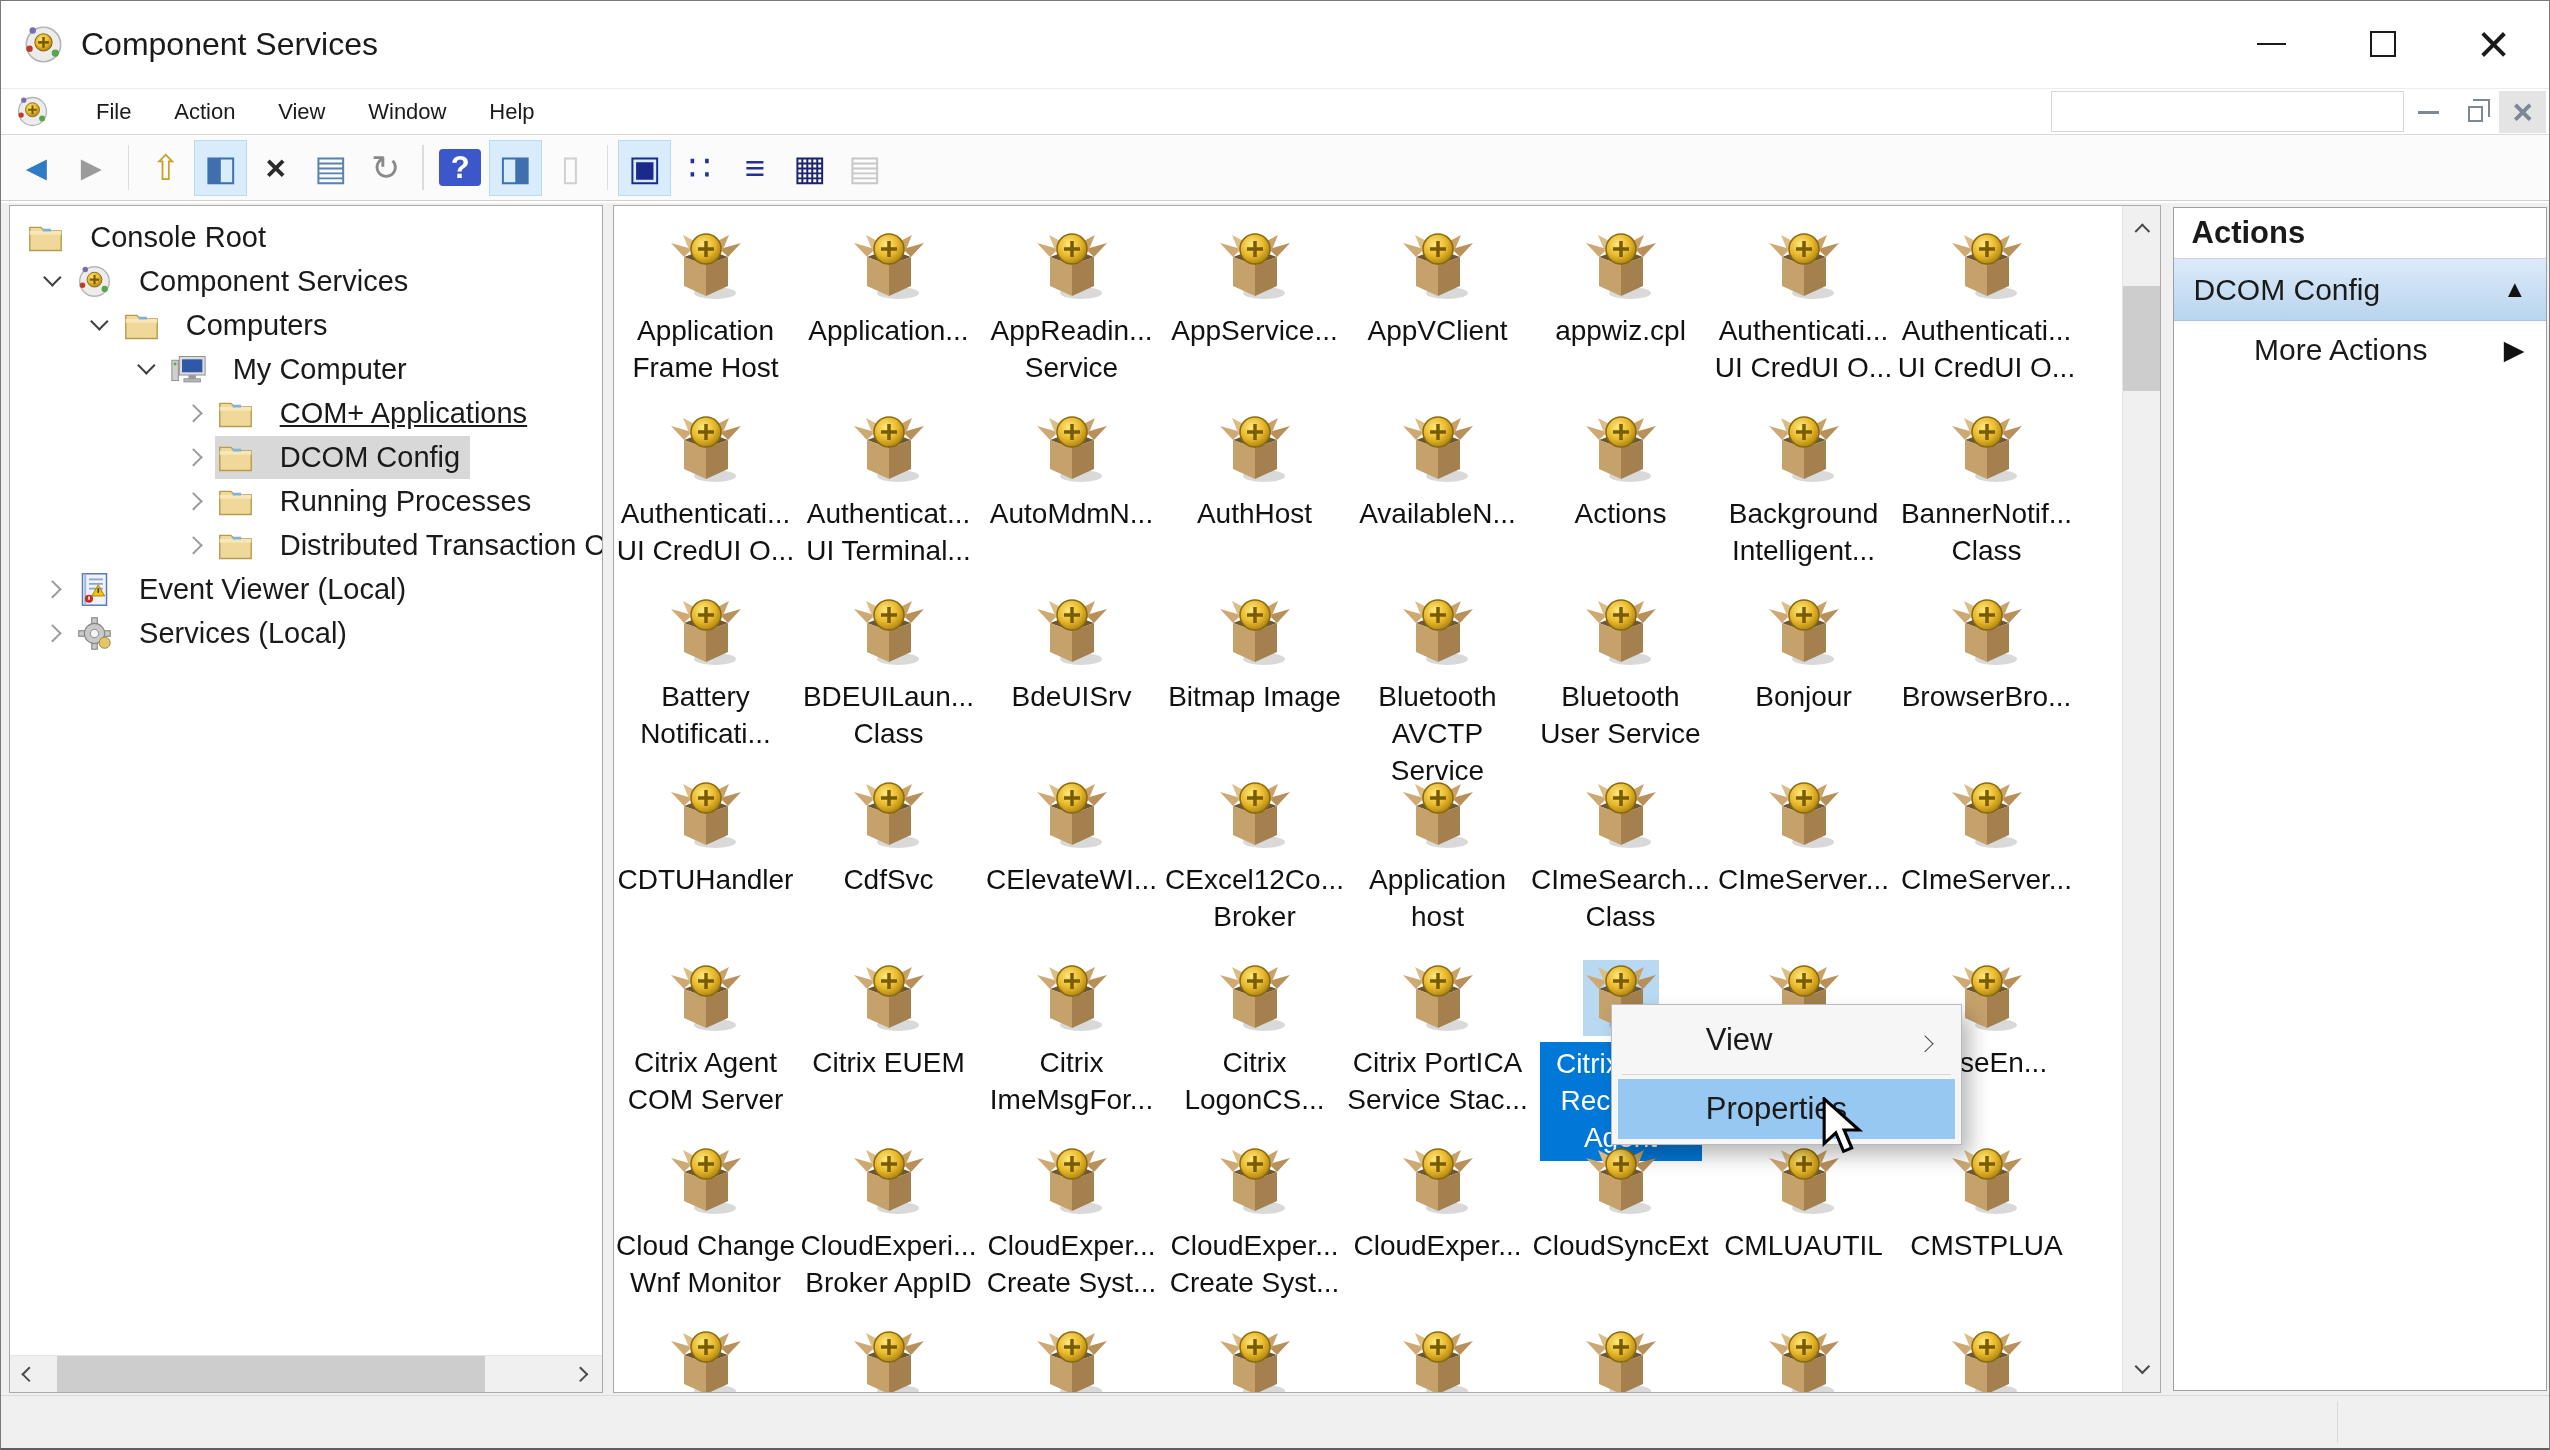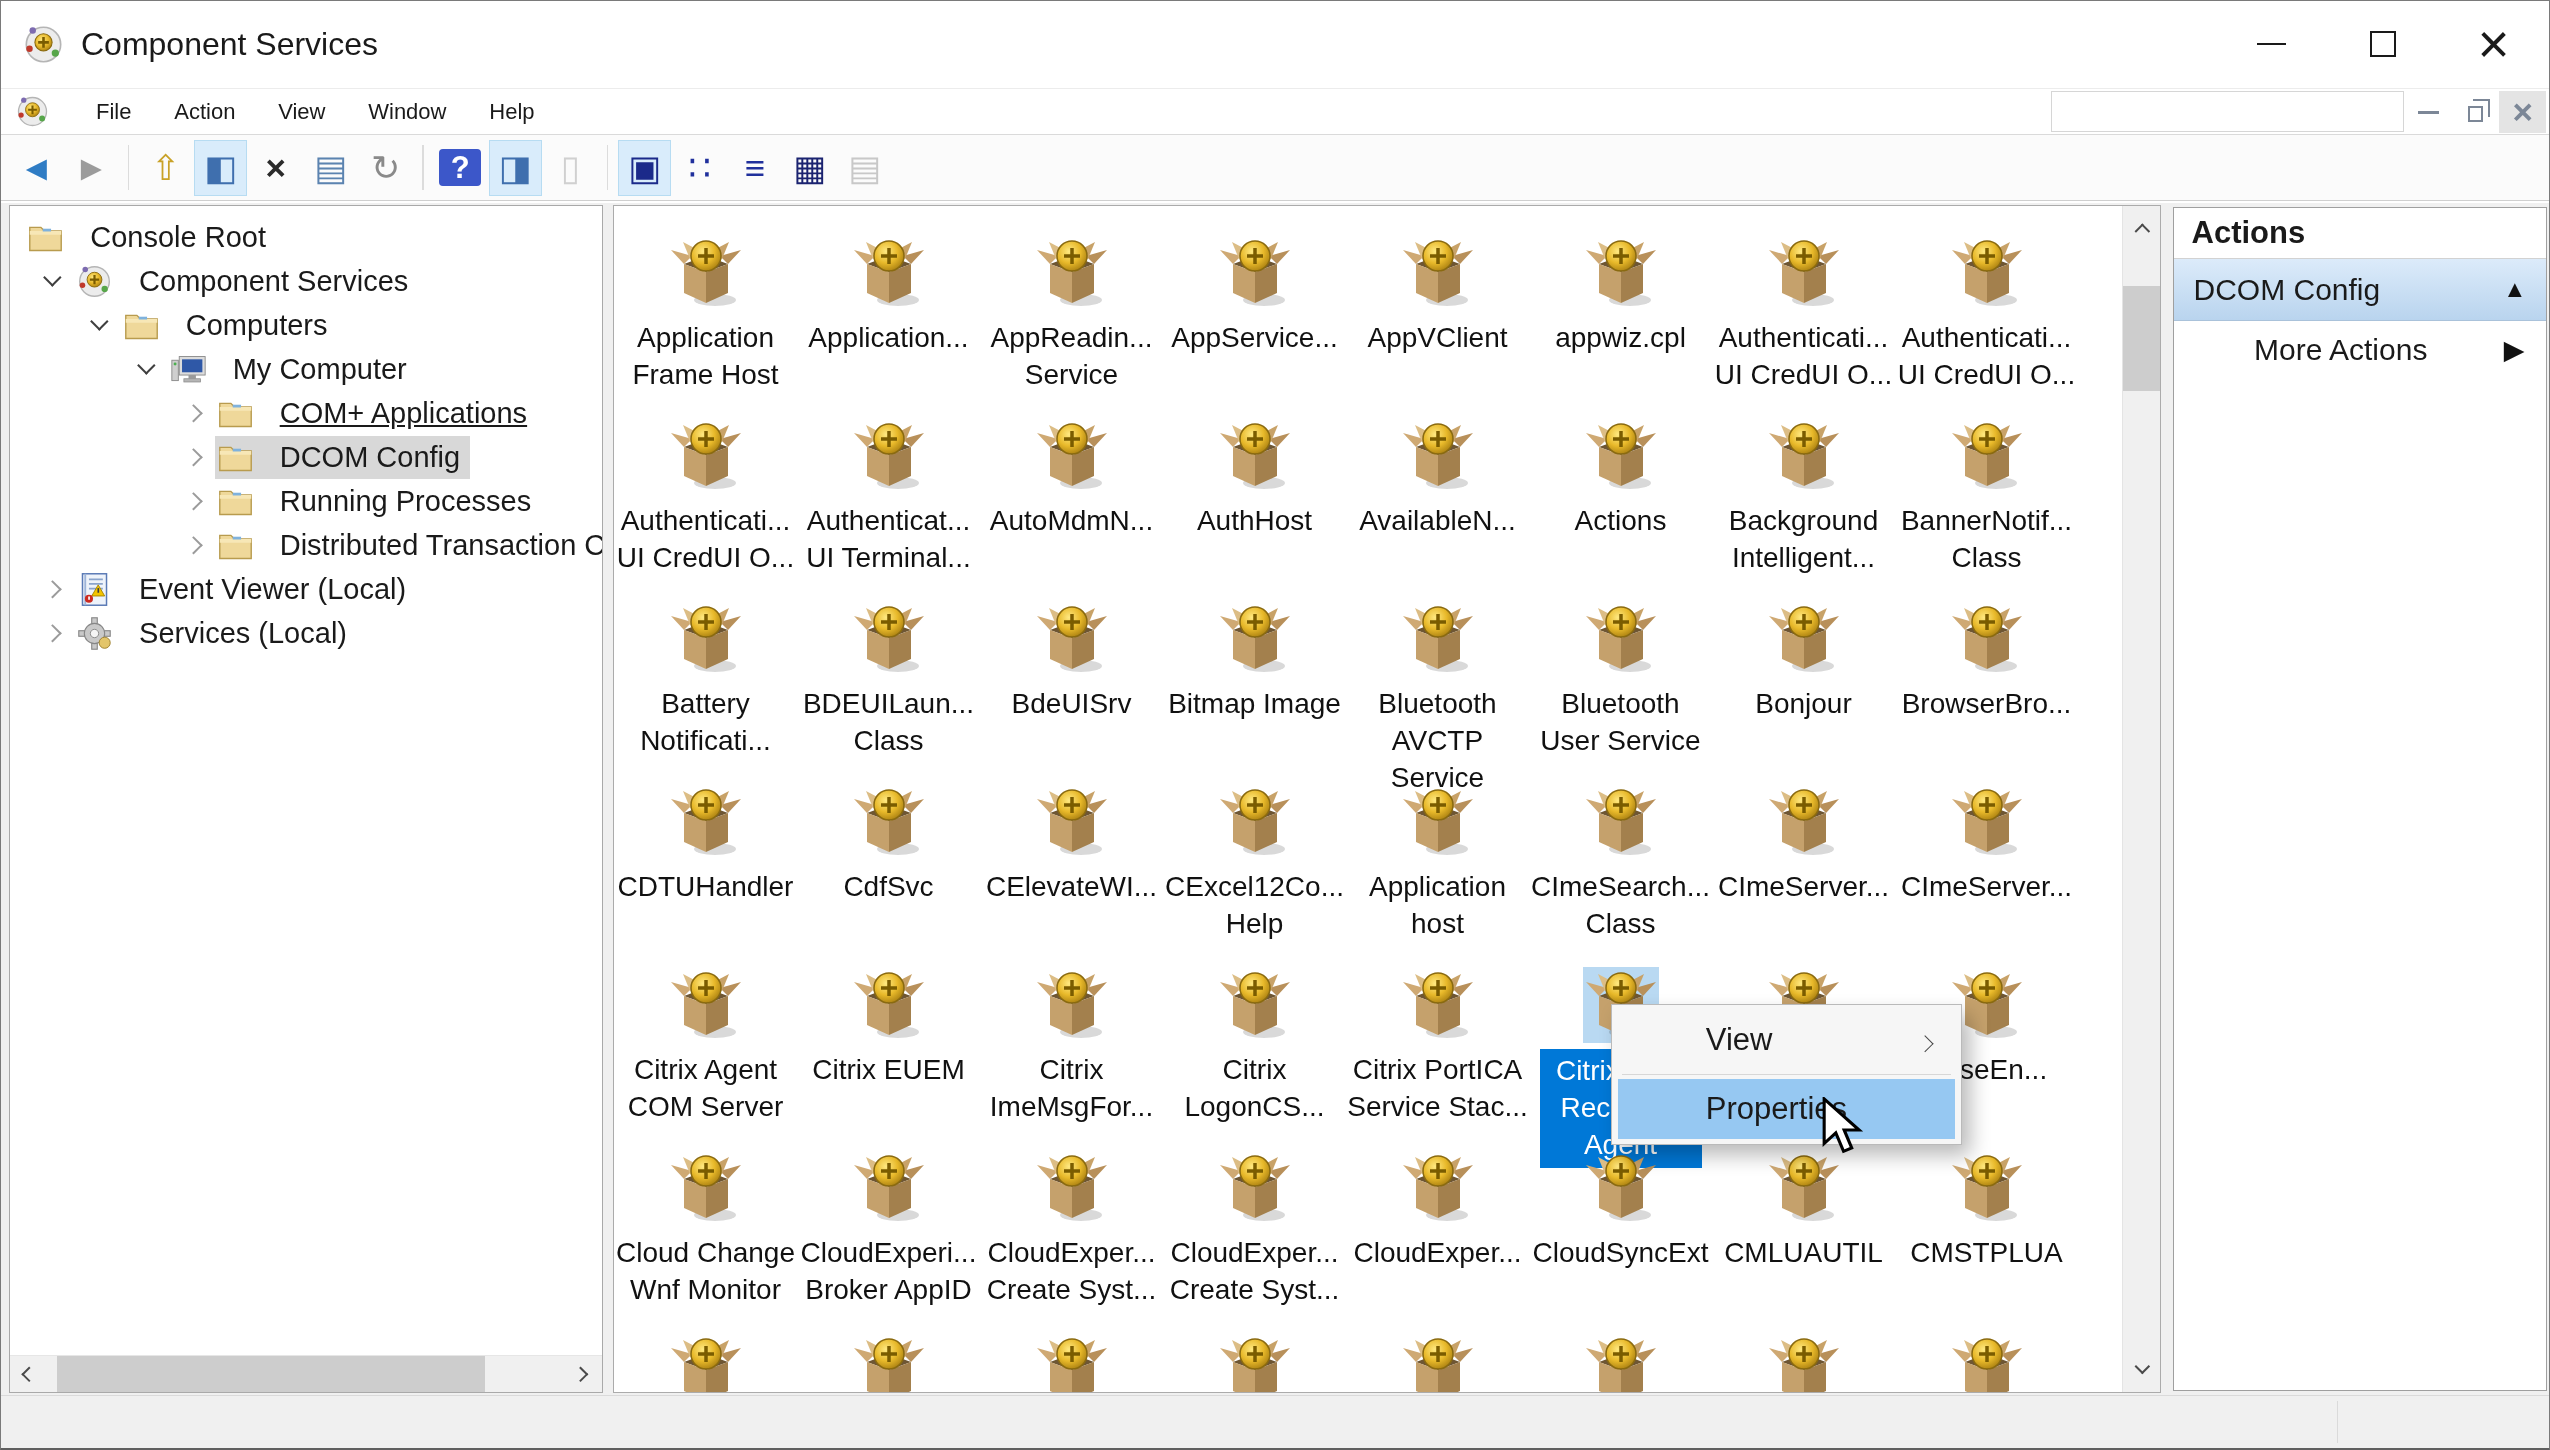--- a/index.html
+++ b/index.html
@@ -69,21 +69,21 @@
   .tree-hscroll{position:absolute;left:0;right:0;bottom:0;height:37px;background:#f0f0f0;border-top:1px solid #e6e6e6;}
   .hs-btn{position:absolute;top:0;width:39px;height:37px;display:flex;align-items:center;justify-content:center;}
   .hs-left{left:0;}
   .hs-right{right:1.9px;}
   .hs-btn .chev{border-color:#4a4a4a;width:10.7px;height:10.7px;}
   .hs-left .chev{transform:rotate(135deg);}
   .hs-right .chev{transform:rotate(-45deg);}
   .hs-thumb{position:absolute;left:47px;top:0;width:428px;height:37px;background:#cdcdcd;}
   
   .icons-panel{position:absolute;left:612px;top:204px;width:1548px;height:1188px;background:#fff;border:1px solid #ababab;overflow:hidden;}
-  .grid{position:absolute;left:0;top:0;width:1505px;height:1186px;overflow:hidden;display:grid;grid-template-columns:repeat(8,183px);grid-auto-rows:183px;padding-top:27px;}
+  .grid{position:absolute;left:0;top:0;width:1505px;height:1186px;overflow:hidden;display:grid;grid-template-columns:repeat(8,183px);grid-auto-rows:183px;padding-top:20px;}
   .cell{width:183px;display:flex;flex-direction:column;align-items:center;}
   .cell-iconbox{width:76px;height:76px;margin-top:1.9px;display:flex;align-items:center;justify-content:center;flex:none;}
   .cell-iconbox svg{width:72px;height:72px;}
   .cell-label{margin-top:7.8px;font-size:28px;line-height:37px;text-align:center;max-width:181px;color:#111;}
   .cell.cell-selected .cell-iconbox{background:#b9d9f2;}
   .cell.cell-selected .cell-label{background:#0078d7;color:#fff;white-space:pre-line;width:162px;max-width:162px;padding:2.9px 0 5.8px;margin-top:5.8px;}
   
   .vscroll{position:absolute;top:0;right:0;width:38px;height:1186px;background:#f0f0f0;border-left:1px solid #e4e4e4;}
   .vs-btn{position:absolute;left:0;width:38px;height:39px;display:flex;align-items:center;justify-content:center;}
   .vs-btn .chev{border-color:#4a4a4a;width:10.7px;height:10.7px;}
@@ -672,21 +672,21 @@
           </span>
           <span class="cell-label">CElevateWI...</span>
         </div>
 
         <div class="cell">
           <span class="cell-iconbox">
             <svg viewBox="0 0 72 72">
               <use href="#i-dcombox"></use>
             </svg>
           </span>
-          <span class="cell-label">CExcel12Co... Help</span>
+          <span class="cell-label">CExcel12Co... Broker</span>
         </div>
 
         <div class="cell">
           <span class="cell-iconbox">
             <svg viewBox="0 0 72 72">
               <use href="#i-dcombox"></use>
             </svg>
           </span>
           <span class="cell-label">Application host</span>
         </div>

